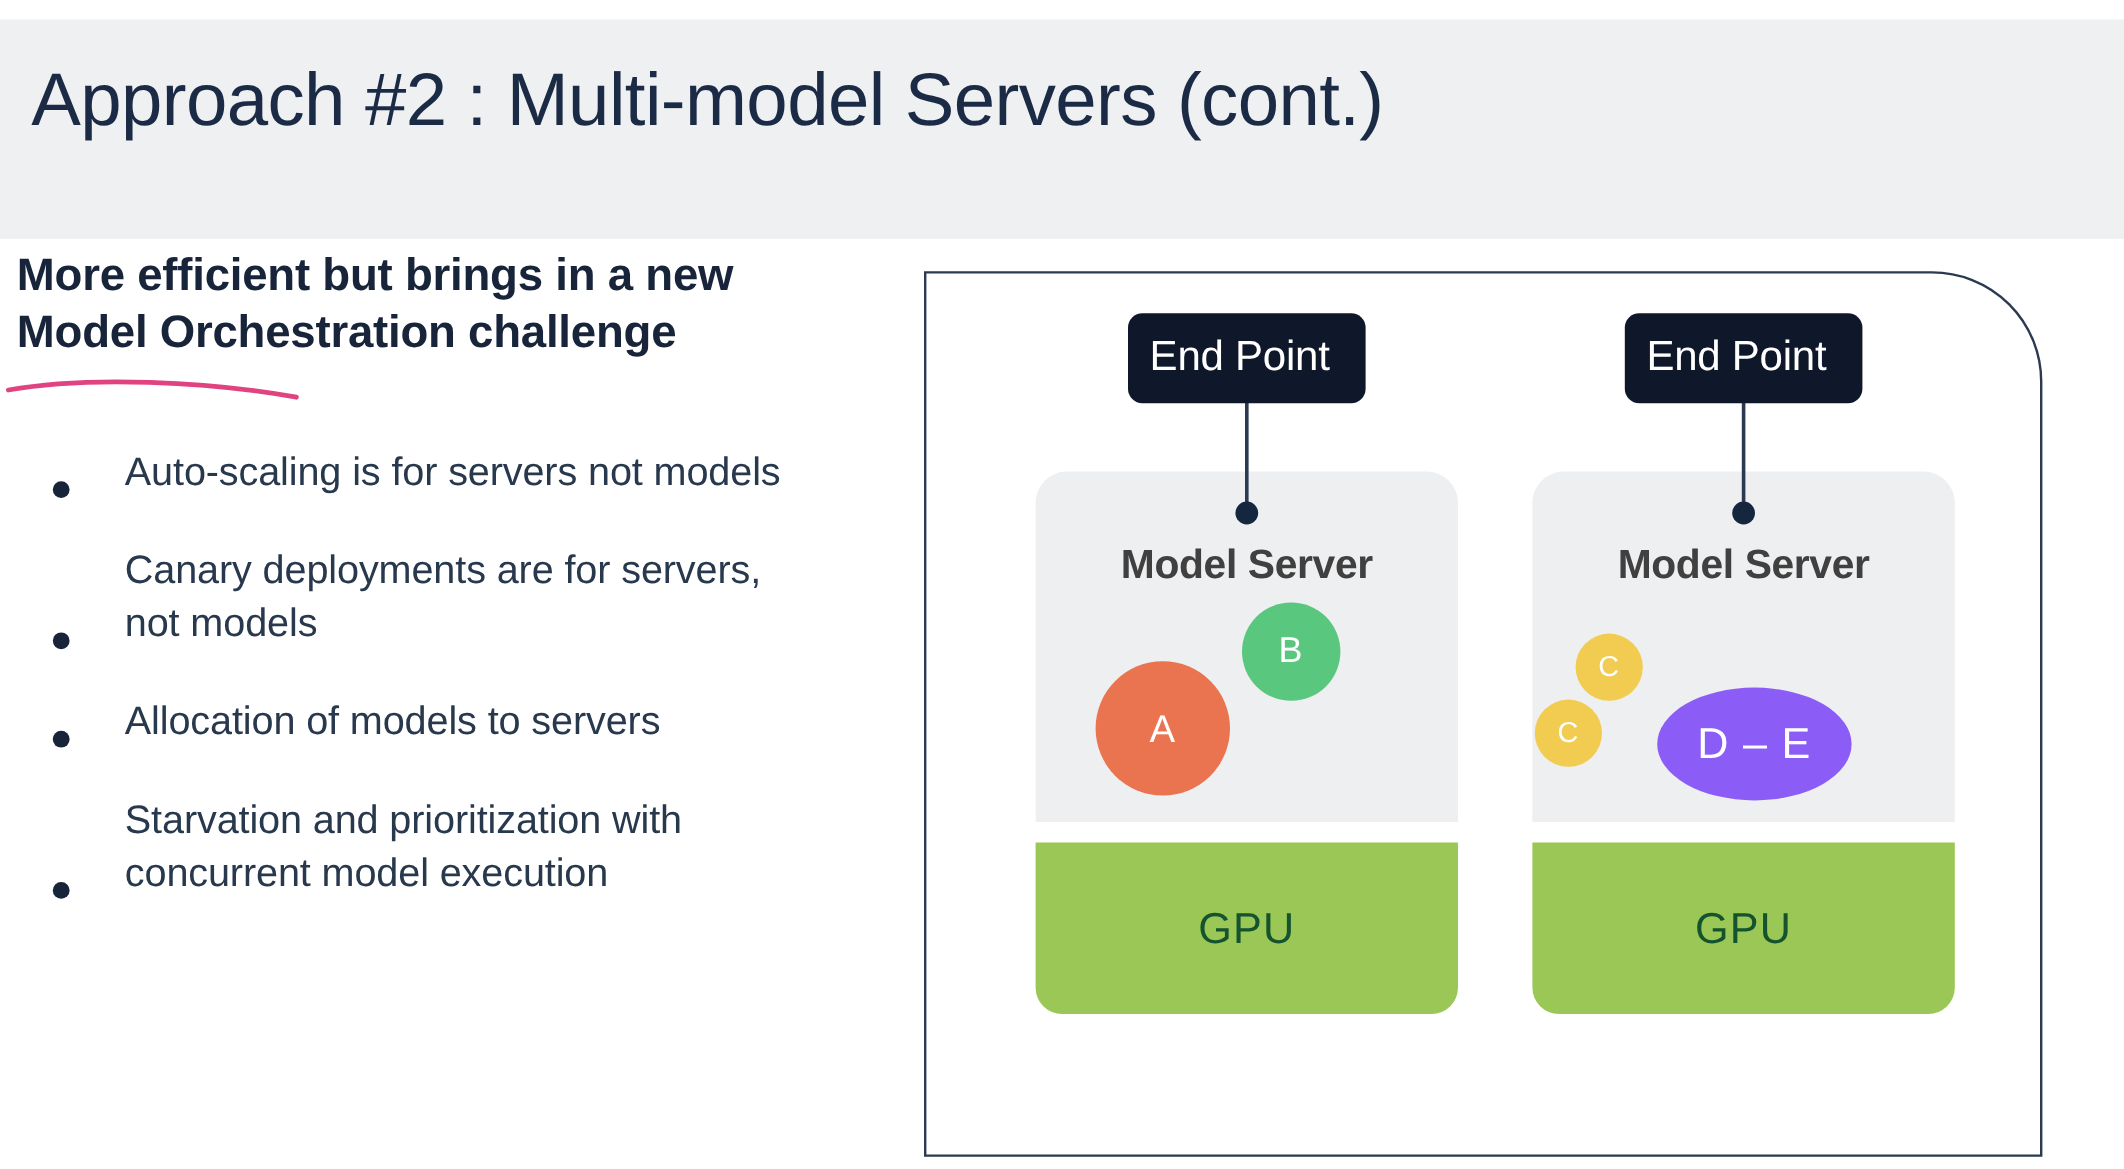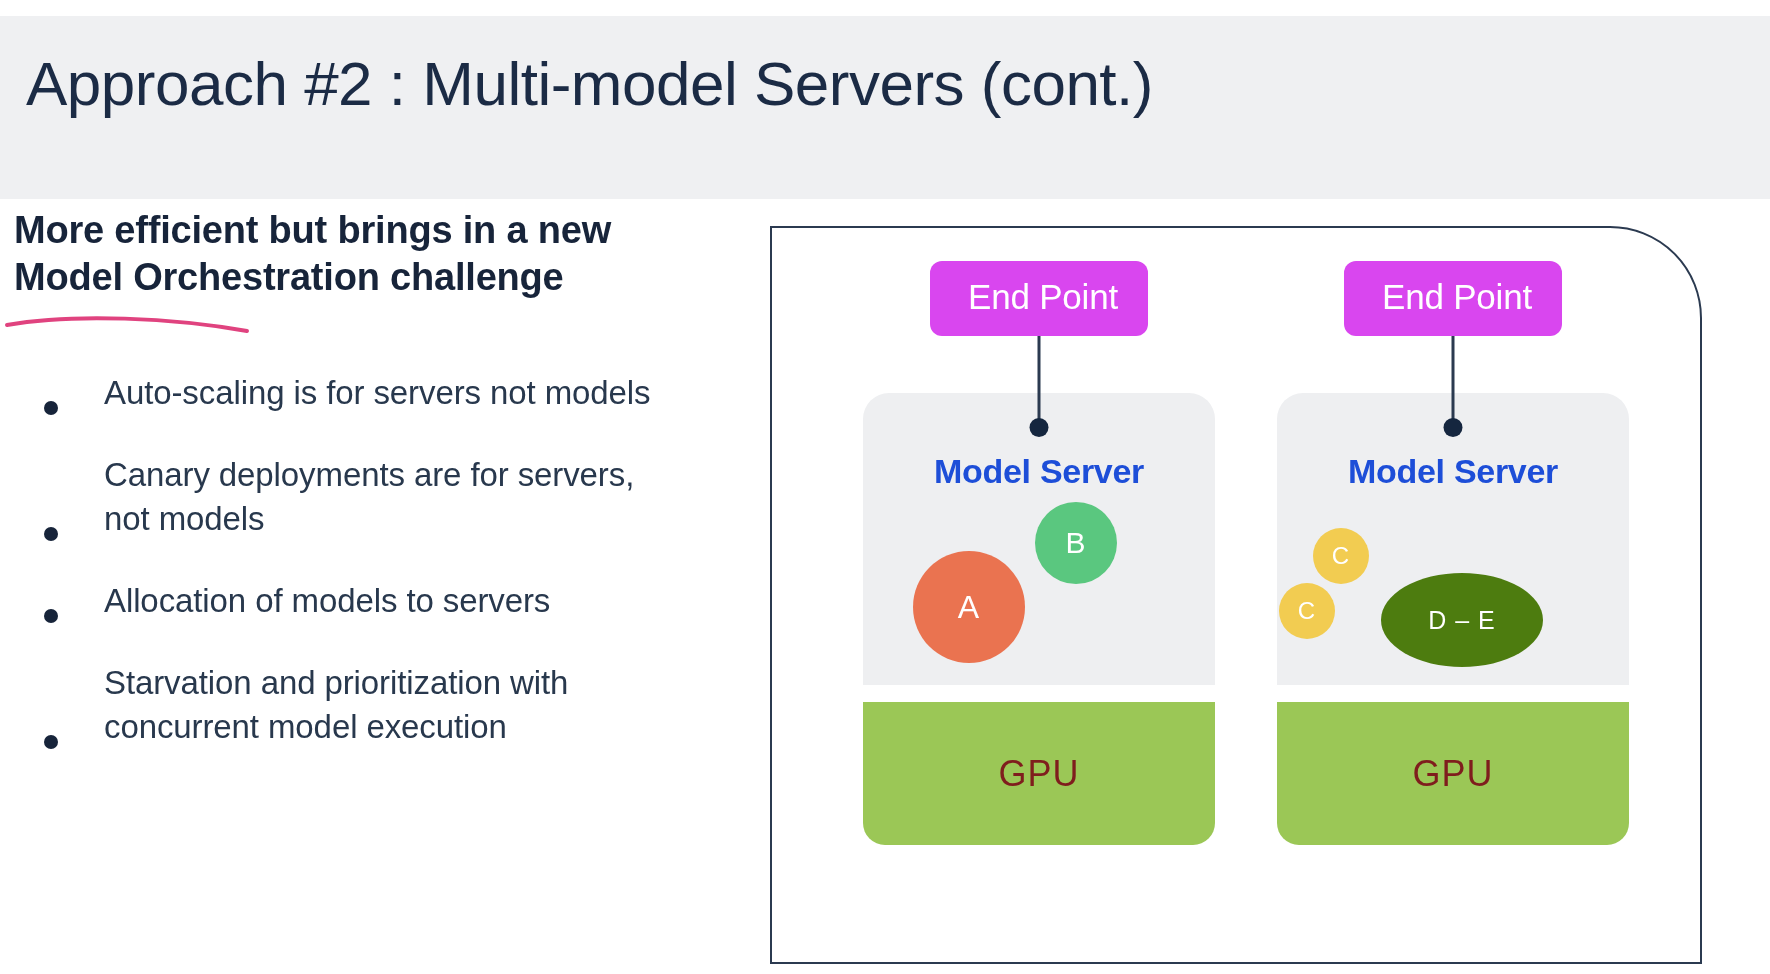--- a/index.html
+++ b/index.html
@@ -122,24 +122,24 @@
     height: 100%;
   }
   .server-group.left-group  { left: 91px; }
   .server-group.right-group { left: 505px; }
 
   .endpoint-chip {
     position: absolute;
     top: 33px;
     left: 50%;
     transform: translateX(-50%);
-    background: #d946ef;
+    background: #0f172a;
     color: #ffffff;
     border-radius: 12px;
-    padding: 16px 30px 19px 38px;
+    padding: 16px 30px 19px 18px;
     font-size: 35px;
     line-height: 40px;
     font-weight: 500;
     letter-spacing: -0.2px;
     white-space: nowrap;
     z-index: 3;
   }
 
   .connector {
     position: absolute;
@@ -174,21 +174,21 @@
   }
   .model-server-label {
     position: absolute;
     left: 0;
     right: 0;
     top: 58px;
     text-align: center;
     font-size: 34px;
     line-height: 40px;
     font-weight: 600;
-    color: #1d4ed8;
+    color: #404040;
     letter-spacing: -0.3px;
   }
 
   .model-blob {
     position: absolute;
     display: flex;
     align-items: center;
     justify-content: center;
     color: #ffffff;
     font-weight: 500;
@@ -201,21 +201,21 @@
     top: 474px;
     width: 352px;
     height: 143px;
     background: #9bc756;
     border-radius: 0 0 22px 22px;
     display: flex;
     align-items: center;
     justify-content: center;
   }
   .gpu-label {
-    color: #7f1d1d;
+    color: #14532d;
     font-size: 36px;
     line-height: 40px;
     font-weight: 500;
     letter-spacing: 1px;
   }
 </style>
 </head>
 <body>
 
 <div id="slide">
@@ -274,21 +274,21 @@
     <div class="server-group right-group">
       <div class="endpoint-chip">End Point</div>
       <div class="connector"></div>
       <div class="connector-dot"></div>
 
       <div class="model-server">
         <div class="model-server-label">Model Server</div>
         <div class="models-host">
             <div class="model-blob" style="left: 36px; top: 135px; width: 56px; height: 56px; background: rgb(242, 204, 81); border-radius: 50%; font-size: 24px;">C</div>
             <div class="model-blob" style="left: 2px; top: 190px; width: 56px; height: 56px; background: rgb(242, 204, 81); border-radius: 50%; font-size: 24px;">C</div>
-            <div class="model-blob" style="left: 104px; top: 180px; width: 162px; height: 94px; background: #4d7c0f; border-radius: 50%; font-size: 25px;">D – E</div>
+            <div class="model-blob" style="left: 104px; top: 180px; width: 162px; height: 94px; background: #8b5cf6; border-radius: 50%; font-size: 36px;">D – E</div>
           </div>
       </div>
 
       <div class="gpu-box">
         <span class="gpu-label">GPU</span>
       </div>
     </div>
 
   </div>
 </div>

